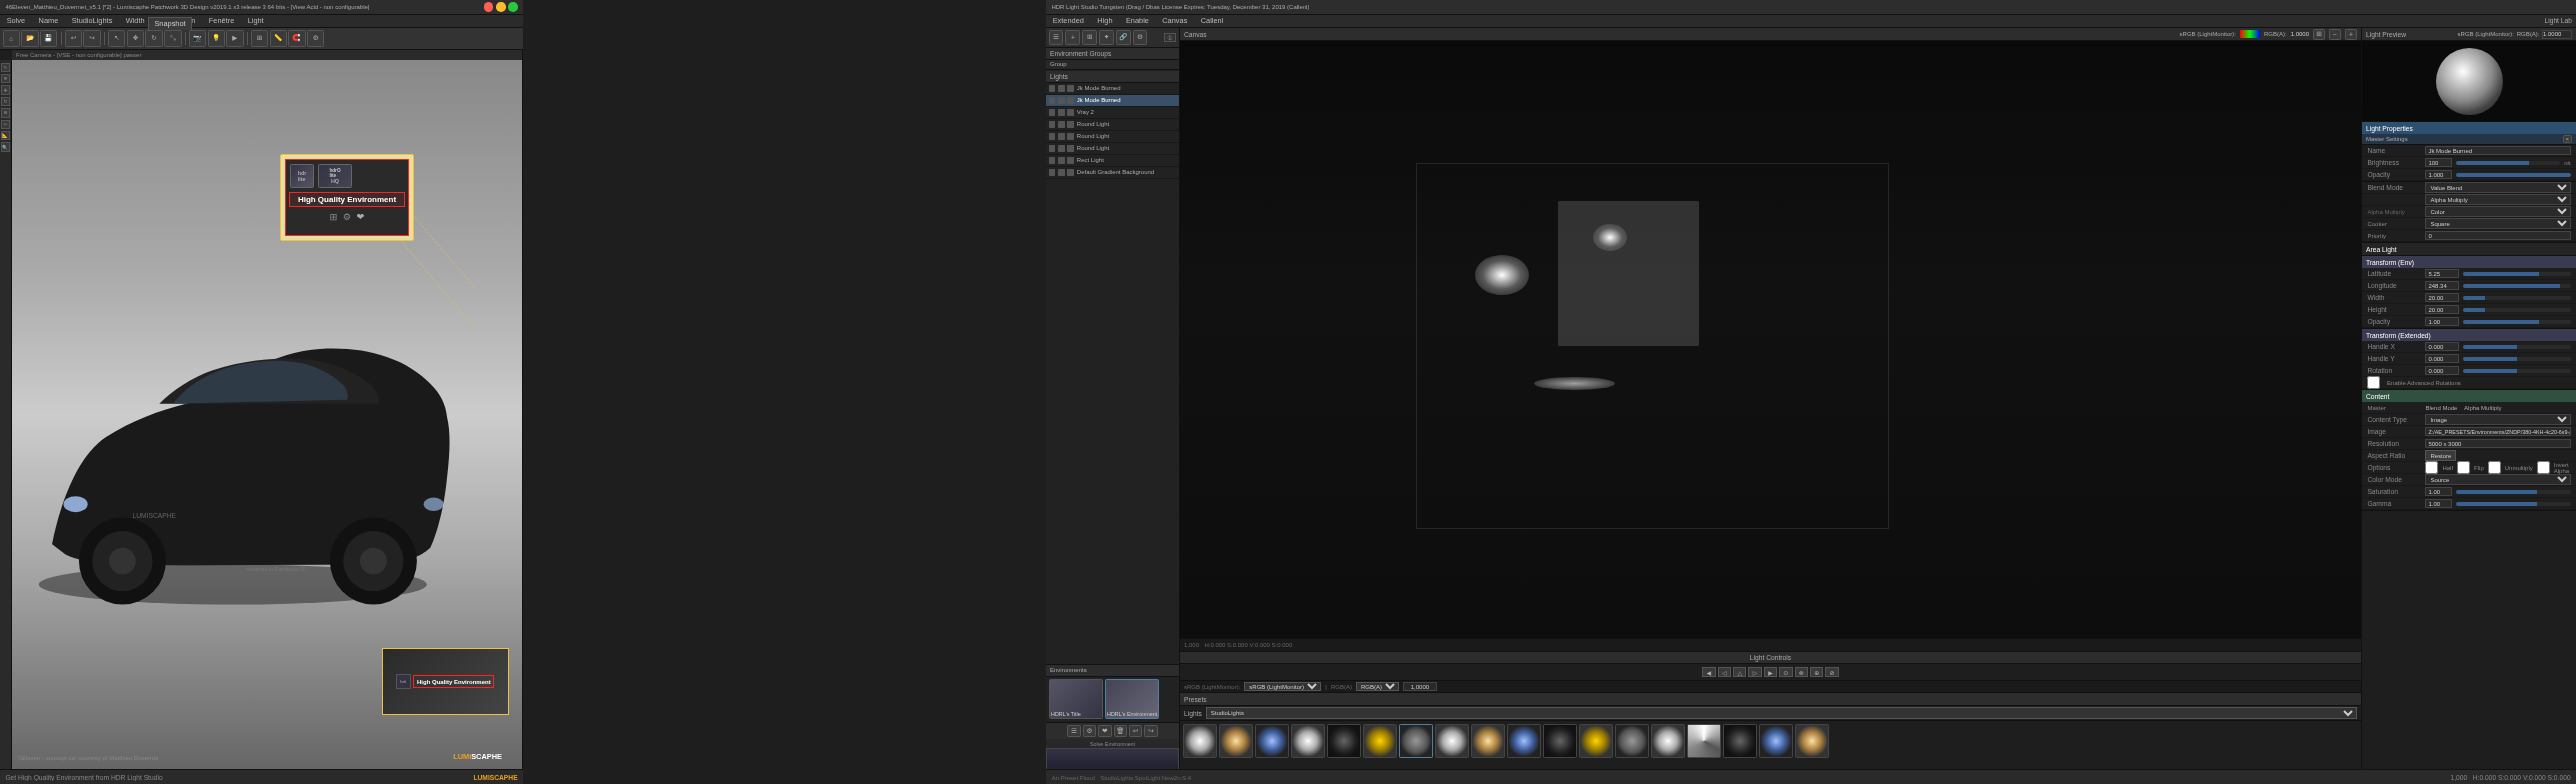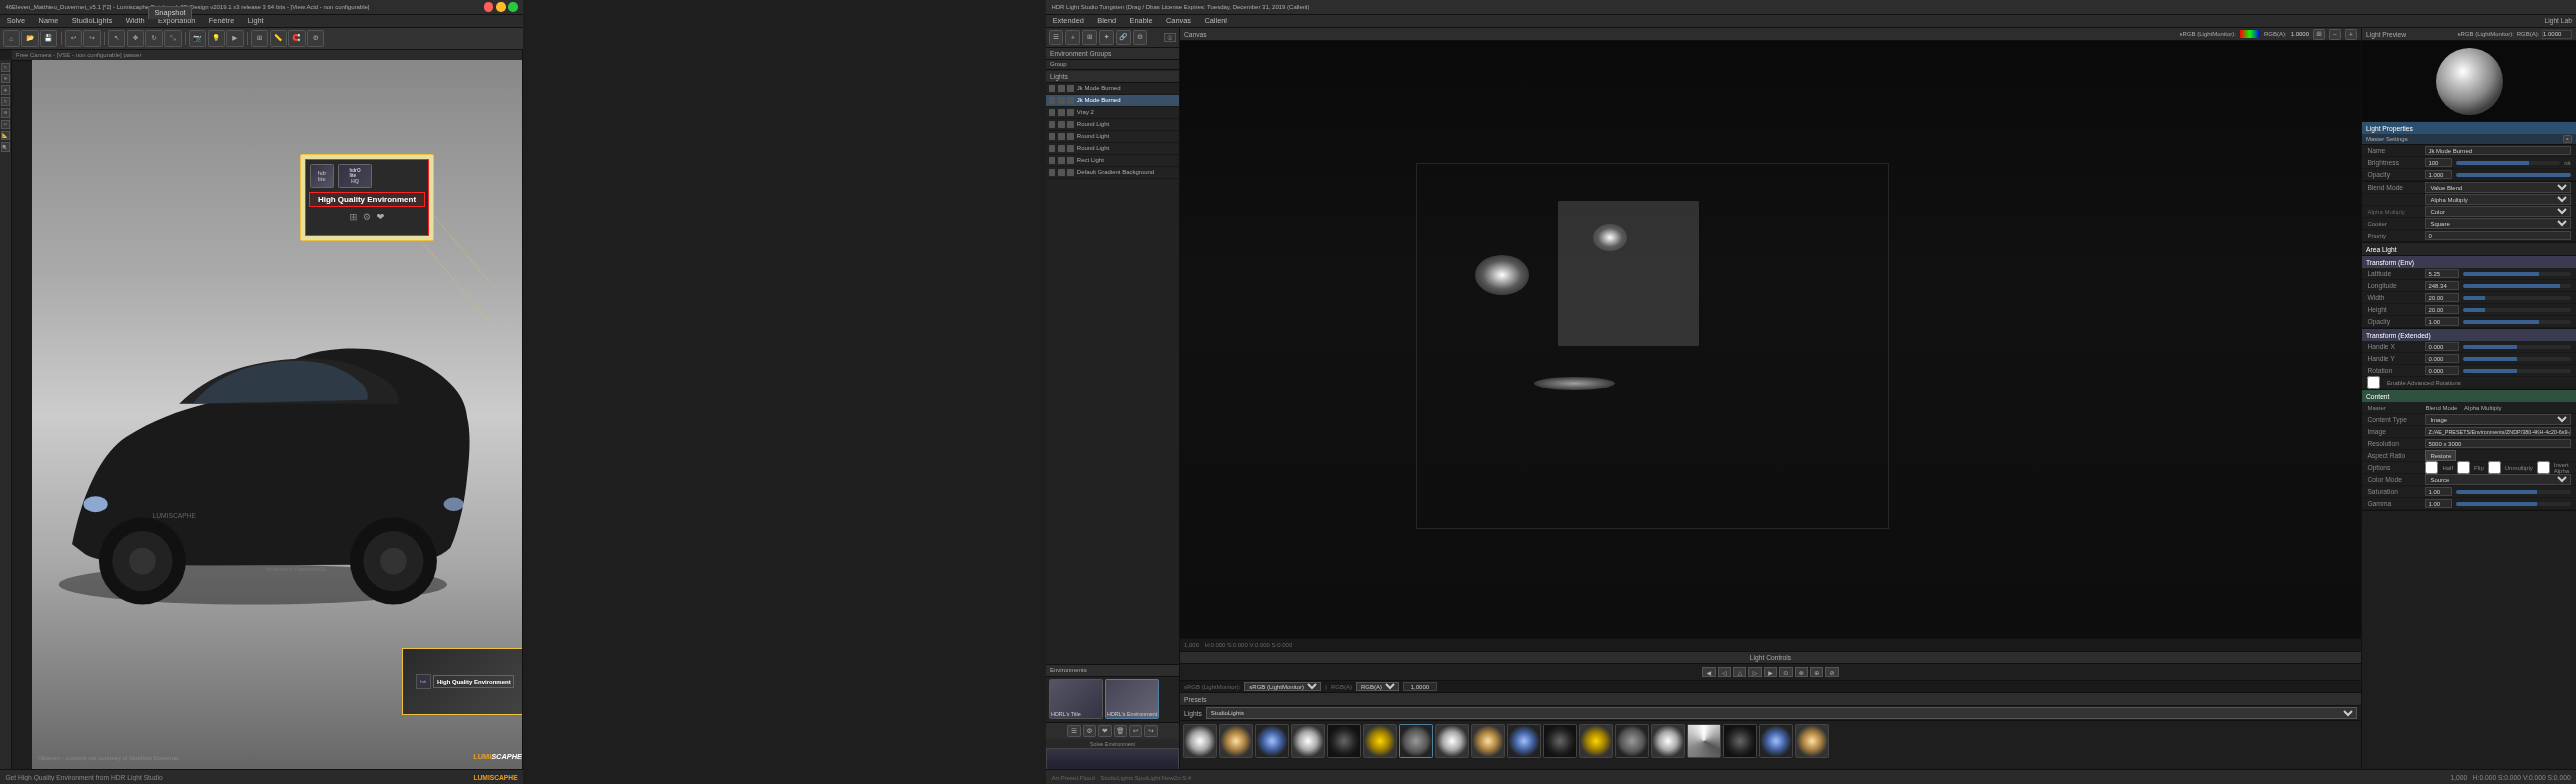--- a/index.html
+++ b/index.html
@@ -301,21 +301,21 @@
       bottom: 5.4px;
       right: 54px;
       font-size: 7.4px;
       color: #e8a020;
       font-weight: bold;
     }
 
     
     .snapshot-tab {
       position: absolute;
-      top: 6px;
+      top: 17px;
       left: 148px;
       background: #3a3a3a;
       border: 0.7px solid #555;
       border-bottom: none;
       padding: 1.3px 5.4px;
       font-size: 7.4px;
       color: #ccc;
       z-index: 200;
       cursor: pointer;
     }
@@ -392,21 +392,21 @@
     <div class="side-tool">✥</div>
     <div class="side-tool">↻</div>
     <div class="side-tool">⊞</div>
     <div class="side-tool">✂</div>
     <div class="side-tool">📐</div>
     <div class="side-tool">🔍</div>
   </div>
 
   <div style="position:absolute;top:60px;left:12px;right:0;bottom:16px;overflow:hidden;">
 
-    <div style="width:100%;height:100%;background:linear-gradient(180deg, #888 0%, #aaa 30%, #ccc 50%, #aaa 70%, #666 100%);position:relative;margin-left:20px;">
+    <div style="width:100%;height:100%;background:linear-gradient(180deg, #888 0%, #aaa 30%, #ccc 50%, #aaa 70%, #666 100%);position:relative;">
 
       <svg width="100%" height="100%" viewBox="0 0 762 1052" style="position:absolute;top:0;left:0;font-size:11px">
 
         <ellipse cx="330" cy="780" rx="290" ry="30" fill="rgba(0,0,0,0.4)"></ellipse>
 
         <path d="M60,720 C60,720 80,600 140,560 C180,535 220,520 260,510 C290,502 310,490 340,470 C380,445 420,430 460,428 C500,426 530,430 560,440 C590,450 610,465 625,480 C640,495 648,510 650,530 C655,550 655,580 650,620 C648,640 645,660 640,680 C635,700 630,715 625,725 C610,740 580,748 560,750 L160,752 C140,752 100,745 80,735 Z" fill="#1a1a1a"></path>
 
         <path d="M220,510 C240,490 270,470 300,460 C330,450 360,445 390,443 C420,441 450,443 475,450 C500,458 520,468 535,480 C545,490 550,500 548,510 L220,510 Z" fill="#222"></path>
 
         <path d="M240,510 C255,490 280,472 305,462 C330,452 360,447 385,446 C410,445 435,448 455,456 C470,462 485,472 495,482 C500,488 503,496 501,504 L240,510 Z" fill="#334455" opacity="0.7"></path>
@@ -465,40 +465,40 @@
             </div>
             <div style="border:1.3px solid #ff2222;padding:1.3px 2.7px;">
               <span style="font-size:6px;color:#fff;font-weight:bold;">High Quality Environment</span>
             </div>
           </div>
         </div>
       </div>
 
       <div class="viewport-label" style="bottom:8px;left:5.4px;color:#888;font-size:6px;">©Eleven - concept car courtesy of Matthieu Duvernat</div>
       <div class="lumiscaphe-watermark" style="position:absolute;bottom:8px;right:20px;">
-        LUMI<span style="color:#fff;font-style:italic;">SCAPHE</span>
+        LUMI<span style="color:#fff;">SCAPHE</span>
       </div>
     </div>
   </div>
 
   <div class="bottom-bar" style="position:absolute;bottom:0;left:0;width:523px;height:16px;">
     <span class="bottom-status">Get High Quality Environment from HDR Light Studio</span>
     <span style="color:#e8a020;font-weight:bold;">LUMISCAPHE</span>
   </div>
 </div>
 
 <div style="position:absolute;top:0;left:523px;right:0;height:785px;background:#1e1e1e;">
 
   <div class="title-bar" style="position:absolute;top:0;left:523px;right:0;width:auto;">
     <span style="font-size:6px;color:#aaa;overflow:hidden;white-space:nowrap;text-overflow:ellipsis;max-width:604px;">HDR Light Studio Tungsten (Drag / Dbas License Expires: Tuesday, December 31, 2019 (Callenl)</span>
   </div>
 
   <div class="menu-bar" style="position:absolute;top:14.8px;left:523px;right:0;width:auto;">
     <span class="menu-item">Extended</span>
-    <span class="menu-item">Blend</span>
+    <span class="menu-item">High</span>
     <span class="menu-item">Enable</span>
     <span class="menu-item">Canvas</span>
     <span class="menu-item">Callenl</span>
     <span style="margin-left:auto;font-size:6.7px;color:#aaa;">Light Lab</span>
   </div>
 
   <div style="position:absolute;top:28px;left:523px;right:0;bottom:0;display:flex;">
 
     <div style="width:134px;background:#222;border-right:0.7px solid #111;display:flex;flex-direction:column;">
 

